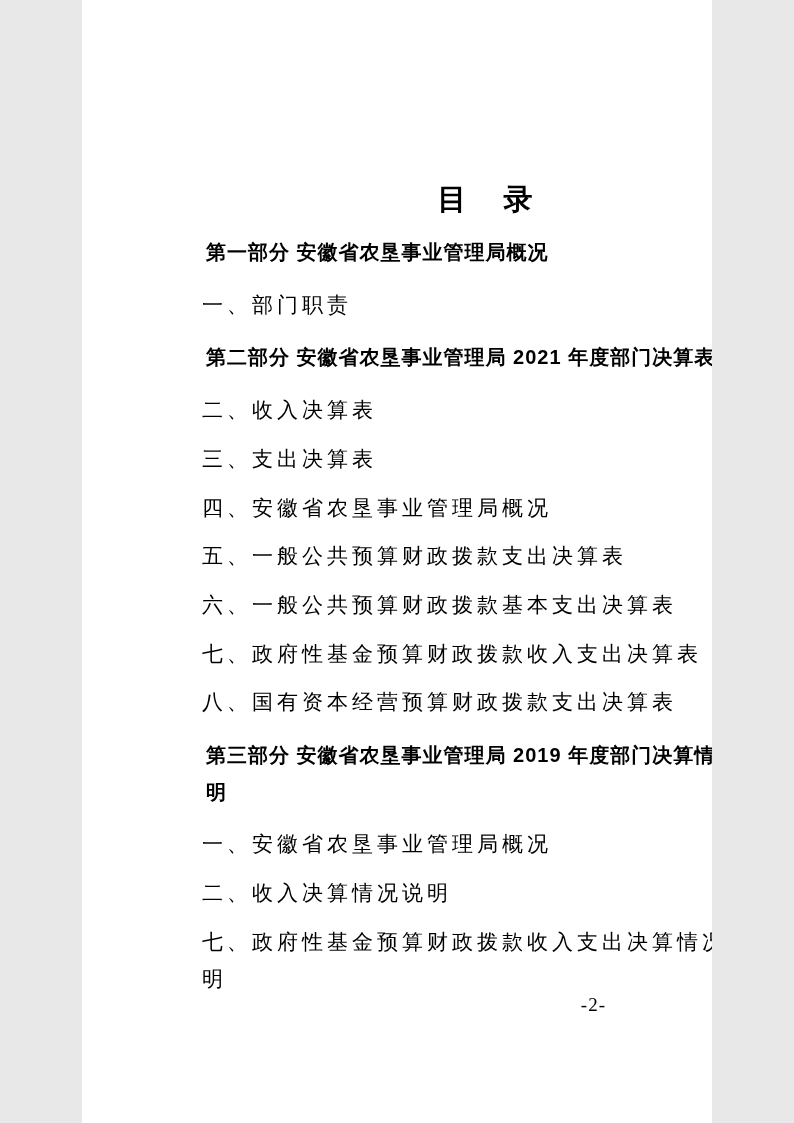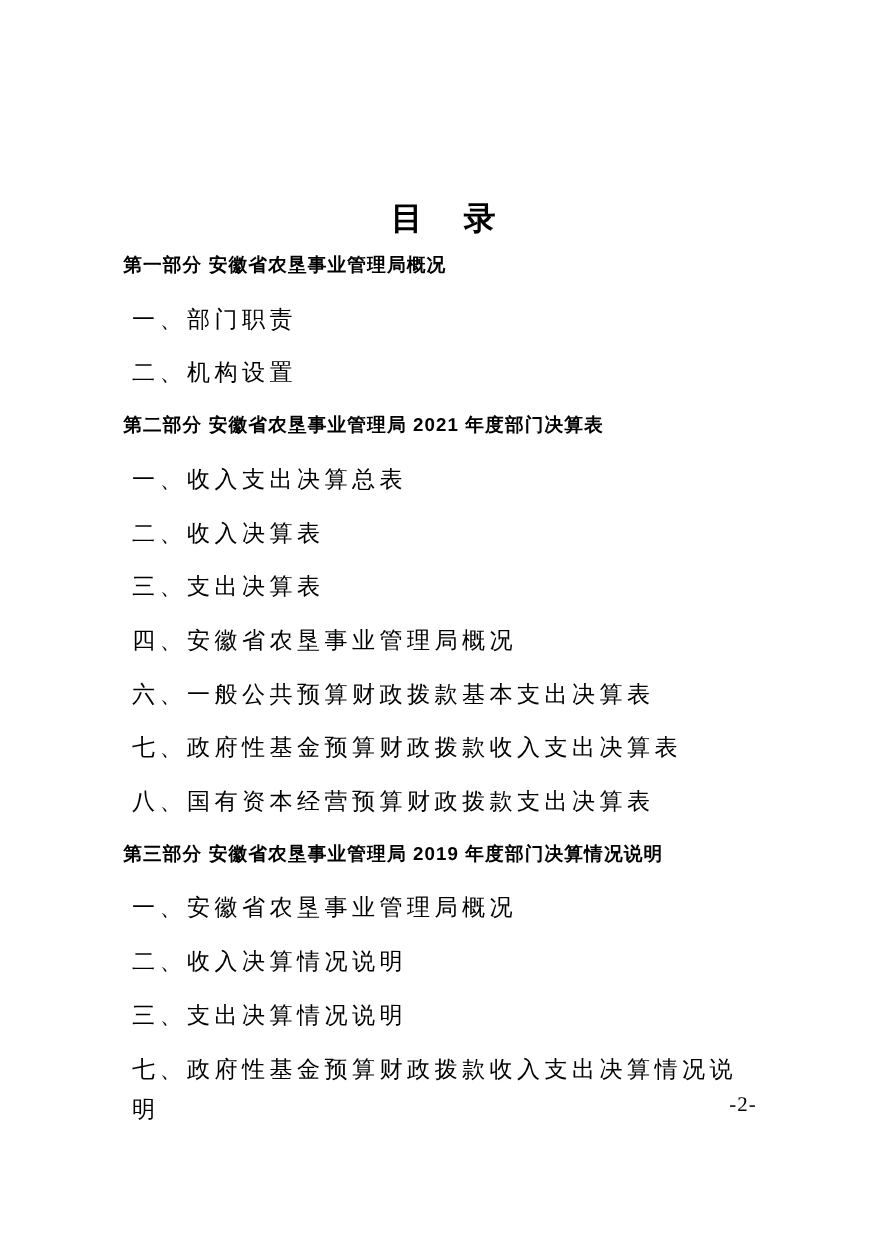--- a/index.html
+++ b/index.html
@@ -1,19 +1,19 @@
 <!DOCTYPE html>
 <html><head>
 <meta charset="utf-8">
 <style>
   * { box-sizing: border-box; }
   html, body { margin: 0; padding: 0; background: #e8e8e8; }
   .page {
     position: relative;
-    width: 794px;
+    width: 630px;
     height: 1123px;
     margin: 0 auto;
     background: #ffffff;
     color: #000000;
     overflow: hidden;
   }
   .content {
     position: absolute;
     left: 108px;
     top: 180px;
@@ -25,24 +25,24 @@
     font-size: 29px;
     letter-spacing: 4px;
     line-height: 38px;
     text-align: center;
     margin: 0 0 5px 0;
     white-space: pre;
   }
   .toc-heading {
     font-family: "Liberation Sans", sans-serif;
     font-weight: 700;
-    font-size: 17px;
+    font-size: 20px;
     letter-spacing: 1px;
     line-height: 36.7px;
-    margin: 4px;
+    margin: 16px;
   }
   .toc-item {
     font-family: "Liberation Serif", serif;
     font-weight: 400;
     font-size: 21px;
     letter-spacing: 4px;
     line-height: 36.7px;
     margin: 12px;
   }
   .page-number {
@@ -57,33 +57,31 @@
 </head>
 <body>
 
 <div class="page">
   <div class="content">
 
     <h1 class="doc-title">目　录</h1>
 
     <p class="toc-heading">第一部分 安徽省农垦事业管理局概况</p>
     <p class="toc-item">一、部门职责</p>
-    <p class="toc-item">二、机构设置</p>
 
     <p class="toc-heading">第二部分 安徽省农垦事业管理局 2021 年度部门决算表</p>
-    <p class="toc-item">一、收入支出决算总表</p>
     <p class="toc-item">二、收入决算表</p>
     <p class="toc-item">三、支出决算表</p>
     <p class="toc-item">四、安徽省农垦事业管理局概况</p>
+    <p class="toc-item">五、一般公共预算财政拨款支出决算表</p>
     <p class="toc-item">六、一般公共预算财政拨款基本支出决算表</p>
     <p class="toc-item">七、政府性基金预算财政拨款收入支出决算表</p>
     <p class="toc-item">八、国有资本经营预算财政拨款支出决算表</p>
 
     <p class="toc-heading">第三部分 安徽省农垦事业管理局 2019 年度部门决算情况说明</p>
     <p class="toc-item">一、安徽省农垦事业管理局概况</p>
     <p class="toc-item">二、收入决算情况说明</p>
-    <p class="toc-item">三、支出决算情况说明</p>
     <p class="toc-item">七、政府性基金预算财政拨款收入支出决算情况说明</p>
 
   </div>
 
   <div class="page-number">-2-</div>
 </div>
 
 </body></html>

